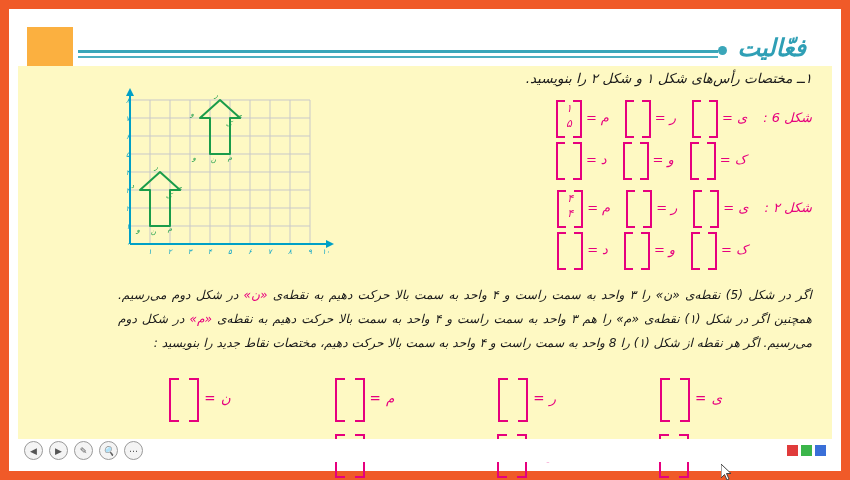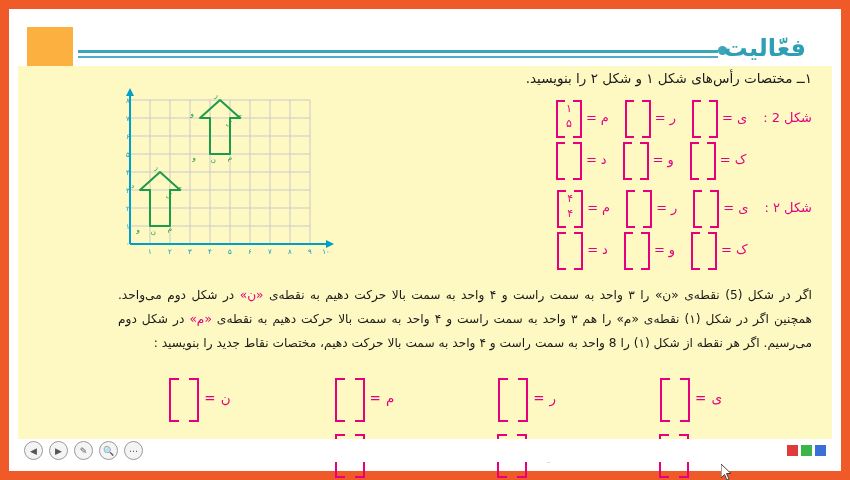--- a/index.html
+++ b/index.html
@@ -6,20 +6,21 @@
   body{
     width:850px;height:480px;overflow:hidden;
     background:#ffffff;
     font-family:"DejaVu Sans", sans-serif;
   }
   .page{
     position:relative;width:850px;height:480px;
     background:#fff;
     border:9px solid #f05a28;
     box-sizing:border-box;
+    font-style:italic;
   }
   
   .header{
     position:absolute;left:9px;top:9px;right:9px;height:48px;
     background:#ffffff;
     display:flex;align-items:center;justify-content:flex-end;
     box-sizing:border-box;
   }
   .header-rule{
     position:absolute;left:60px;top:32px;width:640px;height:3px;
@@ -215,21 +216,21 @@
           <text x="124" y="74">م</text>
           <text x="108" y="76">ن</text>
           <text x="88" y="74">و</text>
           <text x="86" y="30">و</text>
         </g>
       </svg>
     </div>
 
     <div class="mblock" style="right:20px;top:34px;">
       <div class="row">
-        <span class="label">شکل 2 :</span>
+        <span class="label">شکل 6 :</span>
         <span class="item">
           <span class="nm">ی</span>
           <span class="nm">=</span>
           <span class="brk">
             <span></span>
             <span class="b"></span>
           </span>
         </span>
         <span class="item">
           <span class="nm">ر</span>
@@ -326,21 +327,21 @@
           <span class="nm">=</span>
           <span class="brk">
             <span></span>
             <span class="b"></span>
           </span>
         </span>
       </div>
     </div>
 
     <div class="para" style="top:218px;">
-      <span>اگر در شکل (5) نقطه‌ی «ن» را ۳ واحد به سمت راست و ۴ واحد به سمت بالا حرکت دهیم به نقطه‌ی </span><span class="pink">«ن»</span><span> در شکل دوم می‌واحد.</span>
+      <span>اگر در شکل (5) نقطه‌ی «ن» را ۳ واحد به سمت راست و ۴ واحد به سمت بالا حرکت دهیم به نقطه‌ی </span><span class="pink">«ن»</span><span> در شکل دوم می‌رسیم.</span>
       <span>همچنین اگر در شکل (۱) نقطه‌ی «م» را هم ۳ واحد به سمت راست و ۴ واحد به سمت بالا حرکت دهیم به نقطه‌ی </span><span class="pink">«م»</span><span> در شکل دوم</span>
       <span>می‌رسیم. اگر هر نقطه از شکل (۱) را 8 واحد به سمت راست و ۴ واحد به سمت بالا حرکت دهیم، مختصات نقاط جدید را بنویسید :</span>
     </div>
 
     <div class="ansrow" style="right:110px;top:312px;gap:104px;">
       <span class="ansitem">
         <span class="nm">ی</span>
         <span class="nm">=</span>
         <span class="brk2"></span>
       </span>

